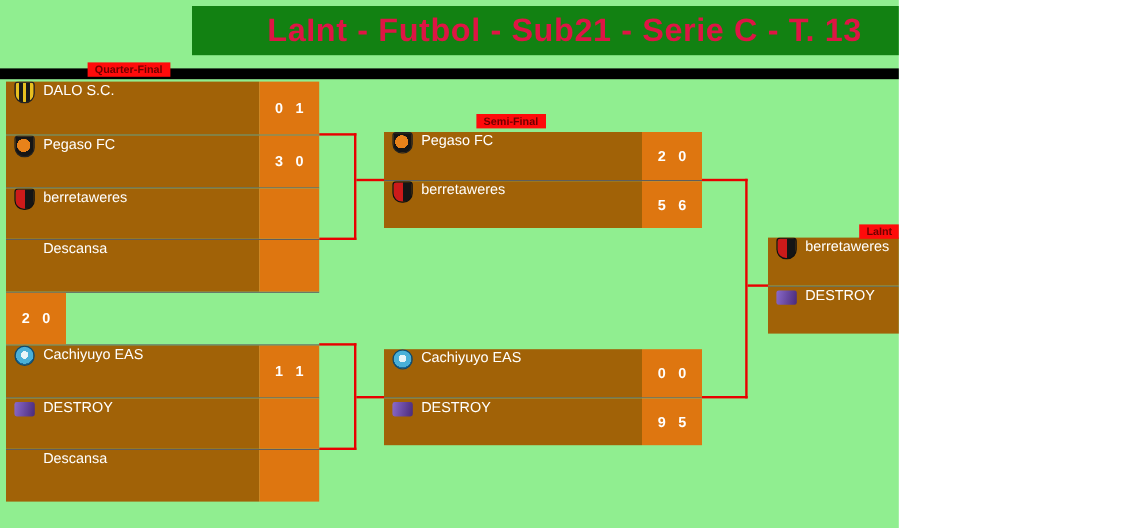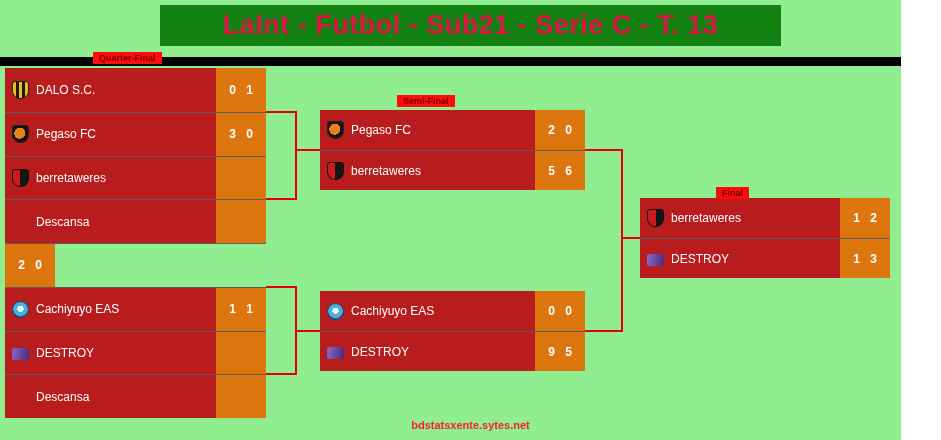--- a/index.html
+++ b/index.html
@@ -1,21 +1,21 @@
 <!DOCTYPE html>
 <html><head>
 <meta charset="utf-8">
 <style>
   * { box-sizing: border-box; margin: 0; padding: 0; }
   html,body { width: 941px; height: 440px; }
   body { font-family: "Liberation Sans", sans-serif; }
 
   .stage {
     position: relative;
-    width: 901px; height: 440px;
+    width: 749px; height: 440px;
     background: #90EE90;
     overflow: hidden;
   }
 
   .title-bar {
     position: absolute; left: 160px; top: 5px;
     width: 621px; height: 41px;
     background: #128112;
     display: flex; align-items: center; justify-content: center;
     color: #DE1544;
@@ -40,22 +40,22 @@
 
   .bracket-box { position: absolute; z-index: 4; }
 
   .team-row { display: flex; width: 100%; }
   .team-row + .team-row { border-top: 1px solid #5E5E5E; }
   .qf .team-row { height: 43.75px; }
   .sf .team-row, .fin .team-row { height: 40px; }
 
   .name-cell {
     flex: 1; height: 100%;
-    background: #b91c1c;
-    display: flex; align-items: center;
+    background: #a16207;
+    display: flex; align-items: flex-start;
     padding-left: 7px;
     color: #FFFFFF; font-size: 12px;
     overflow: hidden; white-space: nowrap;
   }
   .score-cell {
     width: 50px; height: 100%;
     background: #DE7610;
     display: flex; align-items: center; justify-content: center;
     gap: 6px;
     color: #FFFFFF; font-size: 12px; font-weight: bold;
@@ -88,23 +88,23 @@
 <body>
 
 <div class="stage">
 
   <div class="title-bar">
     <span>LaInt - Futbol - Sub21 - Serie C - T. 13</span>
   </div>
 
   <div class="black-strip"></div>
 
-  <div class="round-label" style="left:73px; top:52px;margin-left:20px;">Quarter-Final</div>
+  <div class="round-label" style="left:73px; top:52px;">Quarter-Final</div>
   <div class="round-label" style="left:397px; top:95px;">Semi-Final</div>
-  <div class="round-label" style="left:716px; top:187px;">Final</div>
+  <div class="round-label" style="left:716px; top:187px;">LaInt</div>
 
   <div class="bracket-box qf" style="left:5px; top:68px; width:261px;">
 
     <div class="team-row">
       <div class="name-cell">
         <span class="icon ic-dalo"></span>
         <span class="tname">DALO S.C.</span>
       </div>
       <div class="score-cell">
         <span class="leg">0</span>
@@ -264,15 +264,14 @@
   <div class="line" style="left:266px; top:286px; width:31px; height:2px;"></div>
   <div class="line" style="left:266px; top:373px; width:31px; height:2px;"></div>
   <div class="line" style="left:295px; top:286px; width:2px; height:89px;"></div>
   <div class="line" style="left:297px; top:330px; width:23px; height:2px;"></div>
 
   <div class="line" style="left:585px; top:149px; width:38px; height:2px;"></div>
   <div class="line" style="left:585px; top:330px; width:38px; height:2px;"></div>
   <div class="line" style="left:621px; top:149px; width:2px; height:183px;"></div>
   <div class="line" style="left:623px; top:237px; width:17px; height:2px;"></div>
 
-  <div class="footer">bdstatsxente.sytes.net</div>
 
 </div>
 
 </body></html>

